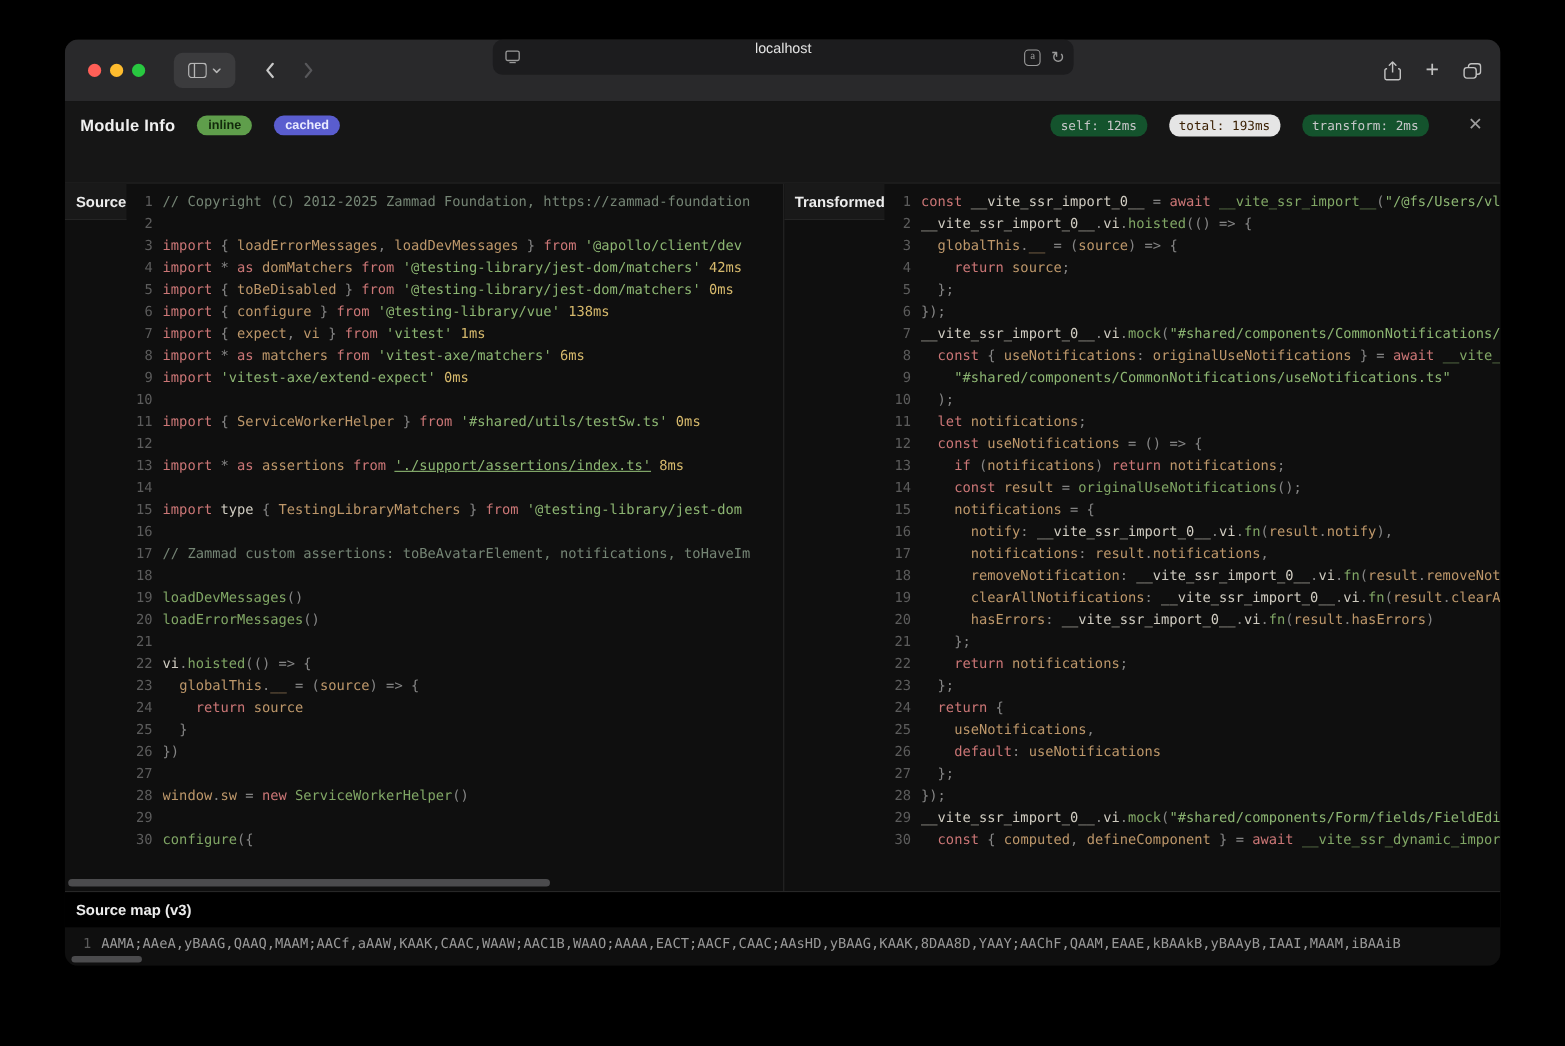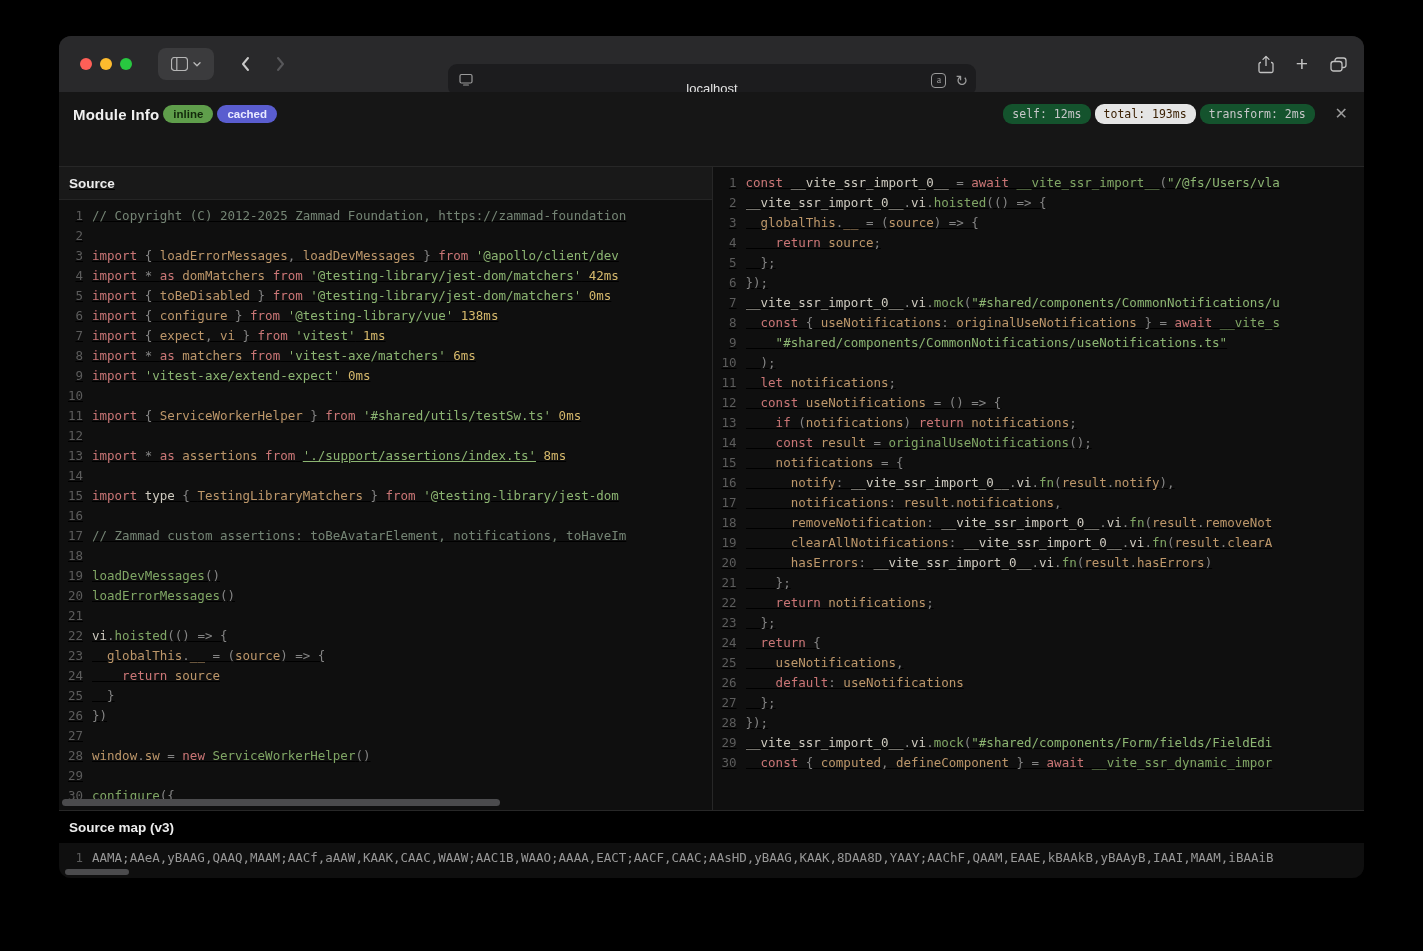--- a/index.html
+++ b/index.html
@@ -19,48 +19,48 @@
   }
   
   .toolbar { position:relative; height:56px; flex:none; background:#29292b; }
   .traffic { position:absolute; left:21px; top:22px; display:flex; gap:8px; }
   .tl { width:12px; height:12px; border-radius:50%; display:inline-block; }
   .tl-red { background:#ff5f57; } .tl-yellow { background:#febc2e; } .tl-green { background:#28c840; }
   .tb-btn { border:none; background:transparent; cursor:pointer; display:flex; align-items:center; justify-content:center; }
   .sidebar-btn { position:absolute; left:99px; top:12px; width:56px; height:32px; background:#3b3b3d; border-radius:8px; gap:5px; }
   .nav-btn { position:absolute; top:12px; width:32px; height:32px; }
   .urlbar {
-    position:absolute; left:389px; top:28px; width:528px; height:32px;
-    background:#1c1c1e; border-radius:9px; display:flex; align-items:flex-end; justify-content:center;
+    position:absolute; left:389px; top:0; width:528px; height:32px;
+    background:#1c1c1e; border-radius:9px; display:flex; align-items:flex-start; justify-content:center;
     cursor:text;
   }
   .url-text { color:#e3e3e3; font-size:13px; }
   .url-left { position:absolute; left:11px; top:9px; }
   .url-right { position:absolute; right:8px; top:0; height:32px; display:flex; align-items:center; gap:9px; }
   .blocker { width:15px; height:15px; border:1.2px solid #9b9b9b; border-radius:4px; color:#9b9b9b;
              font-size:10px; line-height:12px; text-align:center; font-family:"Liberation Serif", serif; }
   .reload { color:#9b9b9b; font-size:15px; line-height:15px; cursor:pointer; }
   .right-btn { position:absolute; top:12px; width:32px; height:32px; }
   .plus-glyph { color:#c2c2c2; font-size:21px; font-weight:300; line-height:20px; }
   
   .module-info { height:75px; flex:none; background:#161616; border-bottom:1px solid #272727; padding:12px 16px 0 14px; position:relative; }
-  .mi-row1 { display:flex; align-items:center; gap:4px; }
+  .mi-row1 { display:flex; align-items:center; gap:20px; }
   .mi-title { font-size:15px; font-weight:600; color:#f0f0f0; letter-spacing:.2px; }
   .badge { font-size:11.5px; font-weight:600; padding:3px 10px; border-radius:10px; }
   .badge-green { background:#5f9e4b; color:#12290b; }
   .badge-purple { background:#5a5dcf; color:#e9eaff; }
   .mi-spacer { flex:1; }
   .pill { font-size:11.5px; font-weight:500; padding:3px 9px; border-radius:9px; font-family:"DejaVu Sans Mono", monospace; }
   .pill-gray { background:#14532d; color:#c7c7c9; }
   .pill-orange { background:#e5e5e5; color:#3b2104; }
   .close-btn { margin-left:16px; color:#9c9c9c; font-size:16px; line-height:16px; }
   .mi-path { margin-top:7px; font-family:"DejaVu Sans Mono", monospace; font-size:12.5px; color:#8a8a8a; white-space:nowrap; overflow:hidden; }
   
   .panels { height:643px; flex:none; display:flex; }
-  .panel { width:50%; display:flex; flex-direction:column; background:#0f0f0f; position:relative; overflow:hidden;text-decoration:underline; }
+  .panel { width:50%; display:flex; flex-direction:row; background:#0f0f0f; position:relative; overflow:hidden; }
   .panel + .panel { border-left:1px solid #272727; }
   .panel-header { height:33px; flex:none; background:#191919; border-bottom:1px solid #252525;
                   display:flex; align-items:center; padding-left:10px;
                   font-size:13.5px; font-weight:700; color:#ececec; }
   .code { flex:1; overflow:hidden; padding-top:6px; }
   .code-line { display:flex; height:20px; line-height:20px; font-family:"DejaVu Sans Mono", monospace;
                font-size:12.5px; white-space:pre; padding-left:4px; overflow:hidden; }
   .ln { width:20px; flex:none; text-align:right; color:#5c5c5c; user-select:none; }
   .lc { margin-left:9px; flex:1; overflow:hidden; }
   
@@ -203,20 +203,21 @@
           <div class="code-line"><span class="ln">25</span><span class="lc"><span class="tk-w">  </span><span class="tk-p">}</span></span></div>
           <div class="code-line"><span class="ln">26</span><span class="lc"><span class="tk-p">})</span></span></div>
           <div class="code-line"><span class="ln">27</span><span class="lc"></span></div>
           <div class="code-line"><span class="ln">28</span><span class="lc"><span class="tk-i">window</span><span class="tk-p">.</span><span class="tk-i">sw</span><span class="tk-p"> = </span><span class="tk-k">new</span><span class="tk-f"> ServiceWorkerHelper</span><span class="tk-p">()</span></span></div>
           <div class="code-line"><span class="ln">29</span><span class="lc"></span></div>
           <div class="code-line"><span class="ln">30</span><span class="lc"><span class="tk-f">configure</span><span class="tk-p">({</span></span></div>
         </div>
       <span class="hscroll"></span>
     </div>
     <div class="panel">
+      <div class="panel-header">Transformed</div>
       <div class="code">
           <div class="code-line"><span class="ln">1</span><span class="lc"><span class="tk-k">const</span><span class="tk-w"> __vite_ssr_import_0__</span><span class="tk-p"> = </span><span class="tk-k">await</span><span class="tk-f"> __vite_ssr_import__</span><span class="tk-p">(</span><span class="tk-s">"/@fs/Users/vla</span></span></div>
           <div class="code-line"><span class="ln">2</span><span class="lc"><span class="tk-w">__vite_ssr_import_0__</span><span class="tk-p">.</span><span class="tk-w">vi</span><span class="tk-p">.</span><span class="tk-f">hoisted</span><span class="tk-p">(() =&gt; {</span></span></div>
           <div class="code-line"><span class="ln">3</span><span class="lc"><span class="tk-w">  </span><span class="tk-i">globalThis</span><span class="tk-p">.</span><span class="tk-i">__</span><span class="tk-p"> = (</span><span class="tk-i">source</span><span class="tk-p">) =&gt; {</span></span></div>
           <div class="code-line"><span class="ln">4</span><span class="lc"><span class="tk-w">    </span><span class="tk-k">return</span><span class="tk-i"> source</span><span class="tk-p">;</span></span></div>
           <div class="code-line"><span class="ln">5</span><span class="lc"><span class="tk-w">  </span><span class="tk-p">};</span></span></div>
           <div class="code-line"><span class="ln">6</span><span class="lc"><span class="tk-p">});</span></span></div>
           <div class="code-line"><span class="ln">7</span><span class="lc"><span class="tk-w">__vite_ssr_import_0__</span><span class="tk-p">.</span><span class="tk-w">vi</span><span class="tk-p">.</span><span class="tk-f">mock</span><span class="tk-p">(</span><span class="tk-s">"#shared/components/CommonNotifications/u</span></span></div>
           <div class="code-line"><span class="ln">8</span><span class="lc"><span class="tk-w">  </span><span class="tk-k">const</span><span class="tk-p"> { </span><span class="tk-i">useNotifications</span><span class="tk-p">: </span><span class="tk-i">originalUseNotifications</span><span class="tk-p"> } = </span><span class="tk-k">await</span><span class="tk-f"> __vite_s</span></span></div>
           <div class="code-line"><span class="ln">9</span><span class="lc"><span class="tk-w">    </span><span class="tk-s">"#shared/components/CommonNotifications/useNotifications.ts"</span></span></div>

